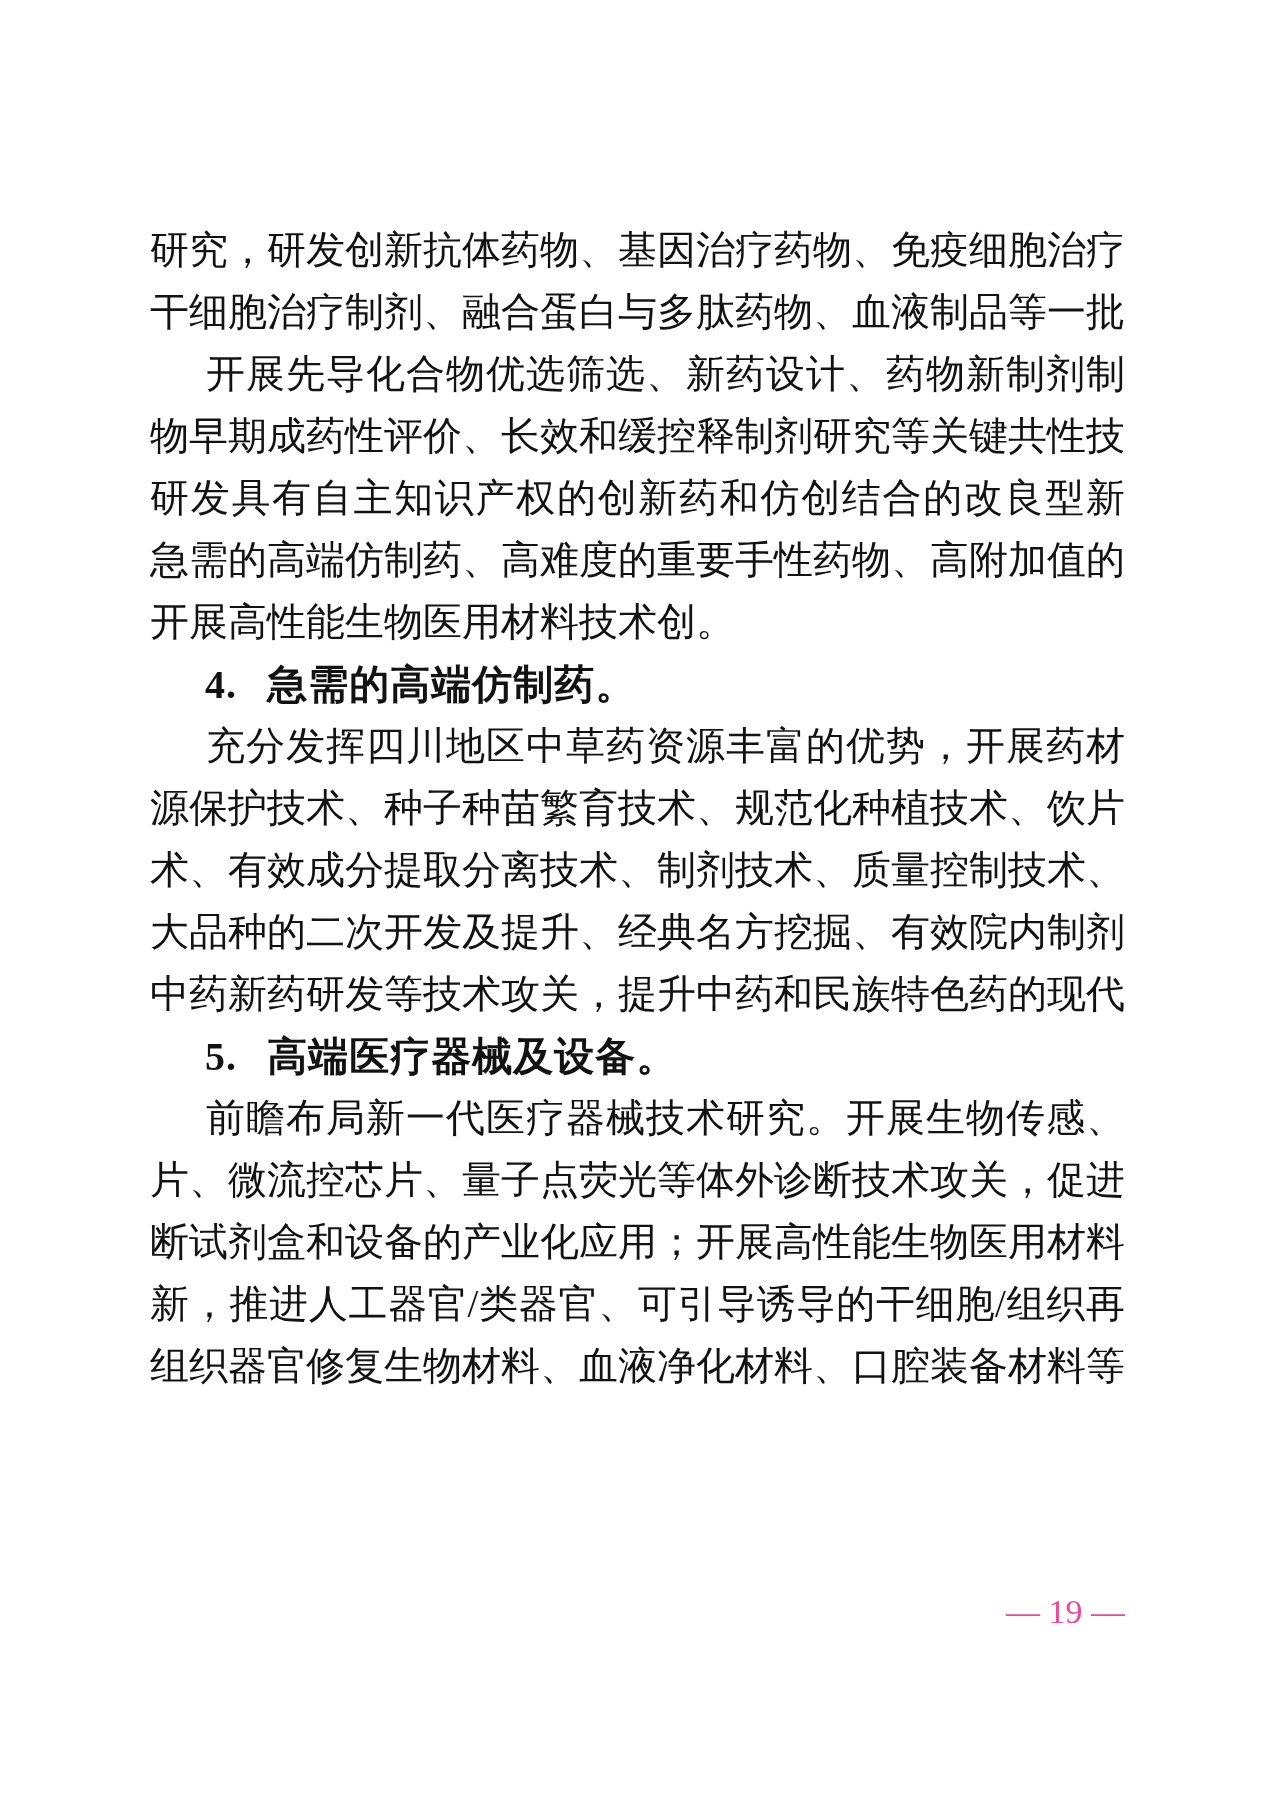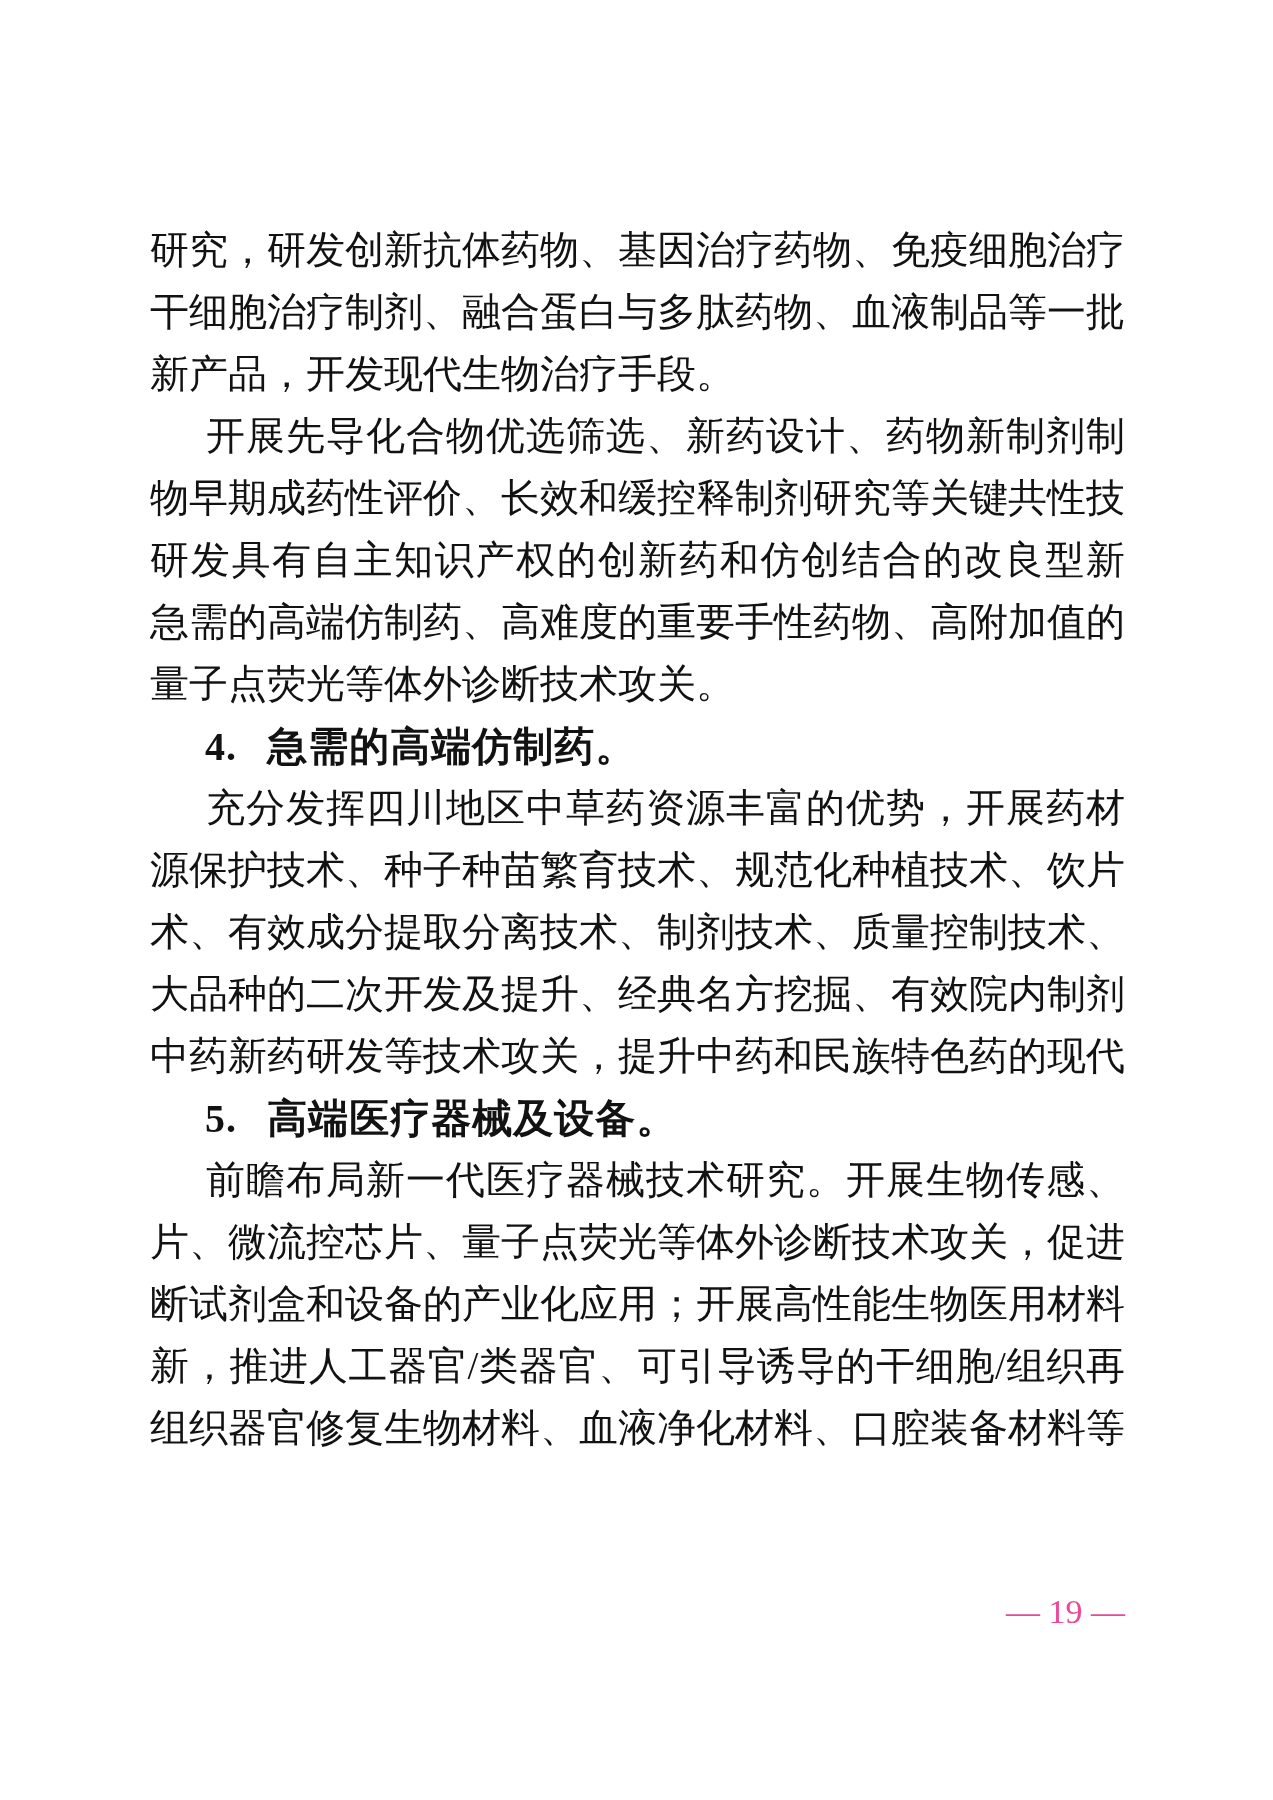--- a/index.html
+++ b/index.html
@@ -57,28 +57,27 @@
   }
 </style>
 </head>
 <body>
 
 <div class="page">
   <div class="content">
 
     <div class="line jl">研究，研发创新抗体药物、基因治疗药物、免疫细胞治疗制剂、</div>
     <div class="line jl">干细胞治疗制剂、融合蛋白与多肽药物、血液制品等一批重点创</div>
-    <div class="line end">新产品，开发现代生物治疗手段。</div>
 
 
     <div class="line first">开展先导化合物优选筛选、新药设计、药物新制剂制备、药</div>
     <div class="line jl">物早期成药性评价、长效和缓控释制剂研究等关键共性技术研究，</div>
     <div class="line jl">研发具有自主知识产权的创新药和仿创结合的改良型新药、临床</div>
     <div class="line jl">急需的高端仿制药、高难度的重要手性药物、高附加值的原料药</div>
-    <div class="line end">量子点荧光等体外诊断技术攻关。</div>
+    <div class="line end">开展高性能生物医用材料技术创。</div>
 
     <div class="heading">
       <span class="hnum">4.</span>
       <span class="htitle">急需的高端仿制药。</span>
     </div>
 
     <div class="line first">充分发挥四川地区中草药资源丰富的优势，开展药材种质资</div>
     <div class="line jl">源保护技术、种子种苗繁育技术、规范化种植技术、饮片生产技</div>
     <div class="line jl">术、有效成分提取分离技术、制剂技术、质量控制技术、中成药</div>
     <div class="line jl">大品种的二次开发及提升、经典名方挖掘、有效院内制剂的开发、</div>

